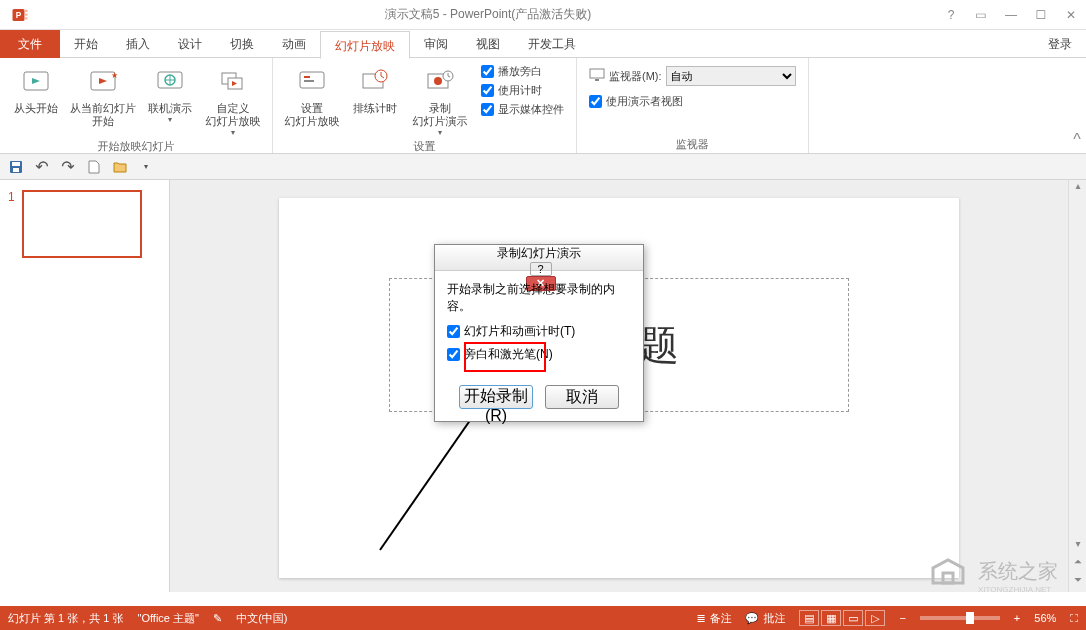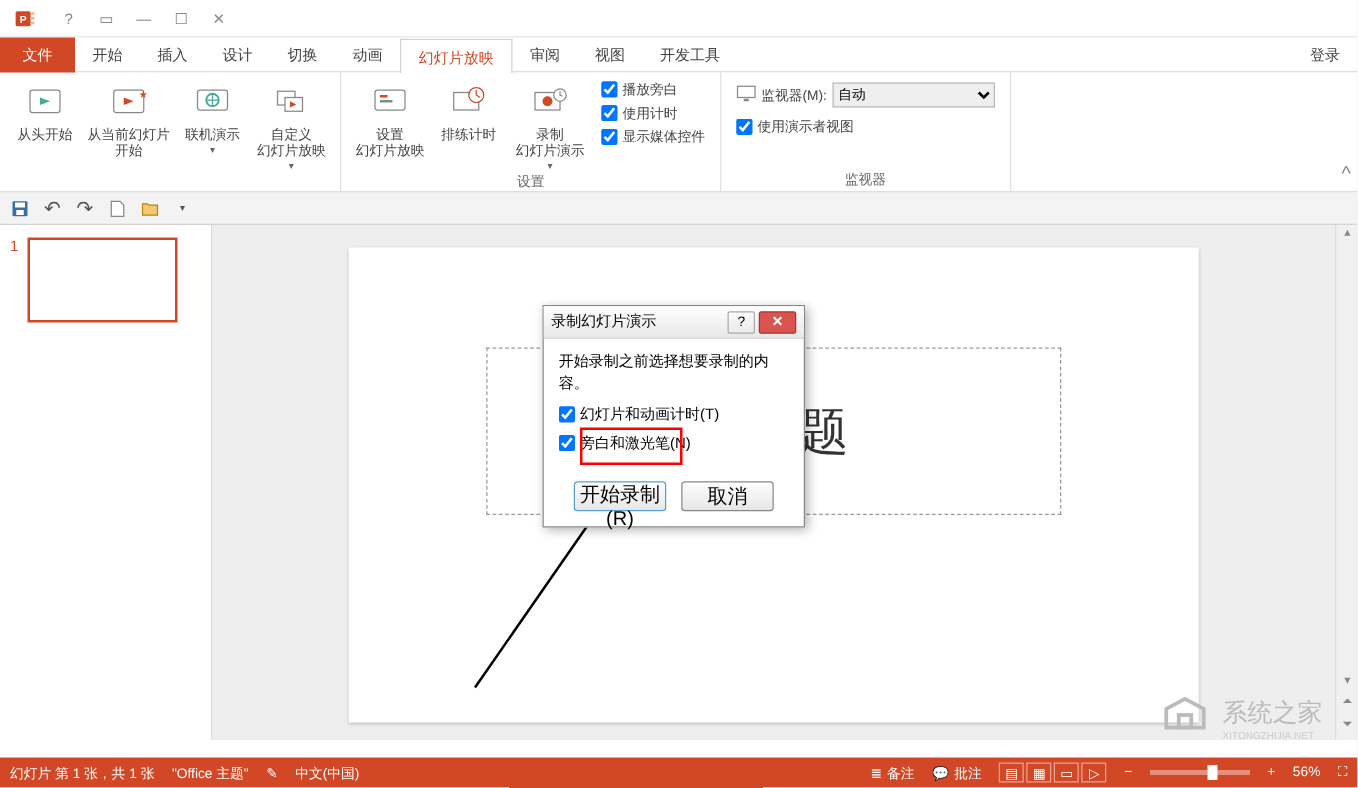--- a/index.html
+++ b/index.html
@@ -51,21 +51,21 @@
 .slide { width:680px; height:380px; background:#fff; box-shadow:0 1px 3px rgba(0,0,0,0.2); position:relative; }
 .title-box { position:absolute; left:110px; top:80px; width:460px; height:134px; border:1px dashed #999; display:flex; align-items:center; justify-content:center; }
 .title-box span { font-size:40px; color:#333; font-family:"SimSun",serif; }
 .sub-box { position:absolute; left:110px; top:218px; width:460px; height:64px; border:1px dashed #999; display:flex; align-items:flex-start; justify-content:center; padding-top:8px; }
 .sub-box span { font-size:18px; color:#666; font-family:"SimSun",serif; }
 .vscroll { width:18px; background:#f0f0f0; border-left:1px solid #ddd; position:relative; }
 .vscroll .arr { position:absolute; left:0; width:18px; height:18px; text-align:center; font-size:10px; color:#888; }
 
 
 .dialog { position:absolute; left:434px; top:244px; width:210px; background:#fff; border:1px solid #888; box-shadow:2px 2px 8px rgba(0,0,0,0.3); z-index:10; }
-.dialog .dlg-title { height:26px; background:linear-gradient(#fff,#e8e8e8); display:flex; align-items:center; padding:0 6px; border-bottom:1px solid #ccc; }
+.dialog .dlg-title { height:26px; background:linear-gradient(#fff,#e8e8e8); display:flex; align-items:center; padding:0 6px; border-bottom:1px solid #ccc;flex-direction:column; }
 .dialog .dlg-title span { font-size:12px; flex:1; }
 .dialog .dlg-title .dlg-help, .dialog .dlg-title .dlg-close { width:22px; height:18px; display:flex; align-items:center; justify-content:center; cursor:pointer; border:1px solid #aaa; border-radius:2px; font-size:11px; margin-left:3px; }
 .dialog .dlg-title .dlg-close { background:#d9534f; color:#fff; border-color:#a33; font-weight:bold; width:30px; }
 .dialog .dlg-body { padding:10px 12px; font-size:12px; }
 .dialog .dlg-body p { margin-bottom:8px; }
 .dialog .dlg-body label { display:flex; align-items:center; gap:4px; margin-bottom:6px; cursor:pointer; }
 .dialog .dlg-btns { display:flex; gap:12px; justify-content:center; padding:6px 10px 12px; }
 .dialog .dlg-btns button { width:74px; height:24px; font-size:16px; border:1px solid #888; background:linear-gradient(#fefefe,#e6e6e6); border-radius:3px; cursor:pointer; }
 .dialog .dlg-btns button.primary { border:1px solid #5a9fd4; }
 .hl-red { position:absolute; border:2px solid #f00; pointer-events:none; z-index:11; }
@@ -88,20 +88,21 @@
 <div class="titlebar">
   <div class="app-icon">
     <svg viewBox="0 0 24 24">
         <rect x="2" y="4" width="16" height="16" rx="2" fill="#d24726"></rect>
         <text x="10" y="16" text-anchor="middle" fill="#fff" font-size="11" font-weight="bold">P</text>
         <rect x="18" y="5" width="4" height="3" fill="#f5b89a"></rect>
         <rect x="18" y="10" width="4" height="3" fill="#f5b89a"></rect>
         <rect x="18" y="15" width="4" height="3" fill="#f5b89a"></rect>
       </svg>
   </div>
+  <div class="title">演示文稿5 - PowerPoint(产品激活失败)</div>
   <div class="win-controls">
     <div class="win-btn">?</div>
     <div class="win-btn">▭</div>
     <div class="win-btn">—</div>
     <div class="win-btn">☐</div>
     <div class="win-btn">✕</div>
   </div>
 </div>
 
 <div class="ribbon-tabs">
@@ -159,20 +160,21 @@
               <rect x="5" y="7" width="14" height="11" fill="#fff" stroke="#888"></rect>
               <rect x="11" y="12" width="14" height="11" fill="#fff" stroke="#888"></rect>
               <polygon points="15,15 20,17.5 15,20" fill="#d24726"></polygon>
             </svg>
           </div>
         <div class="txt" style="white-space:pre-line">自定义
 幻灯片放映</div>
         <div class="caret">▾</div>
       </div>
     </div>
+    <div class="label">开始放映幻灯片</div>
   </div>
 
   <div class="ribbon-group">
     <div class="controls">
       <div class="big-btn" style="width:62px">
         <div class="icon">
             <svg class="office-icon" viewBox="0 0 32 32">
               <rect x="4" y="6" width="24" height="16" rx="2" fill="#fff" stroke="#888"></rect>
               <rect x="8" y="10" width="6" height="2" fill="#d24726"></rect>
               <rect x="8" y="14" width="10" height="2" fill="#888"></rect>

